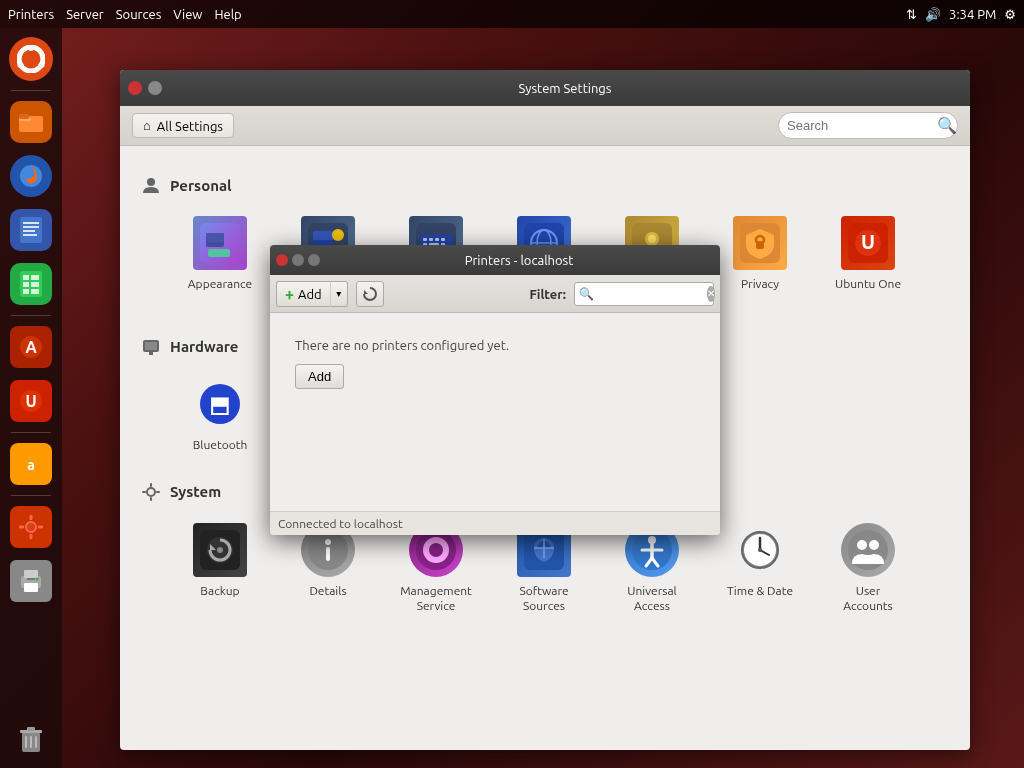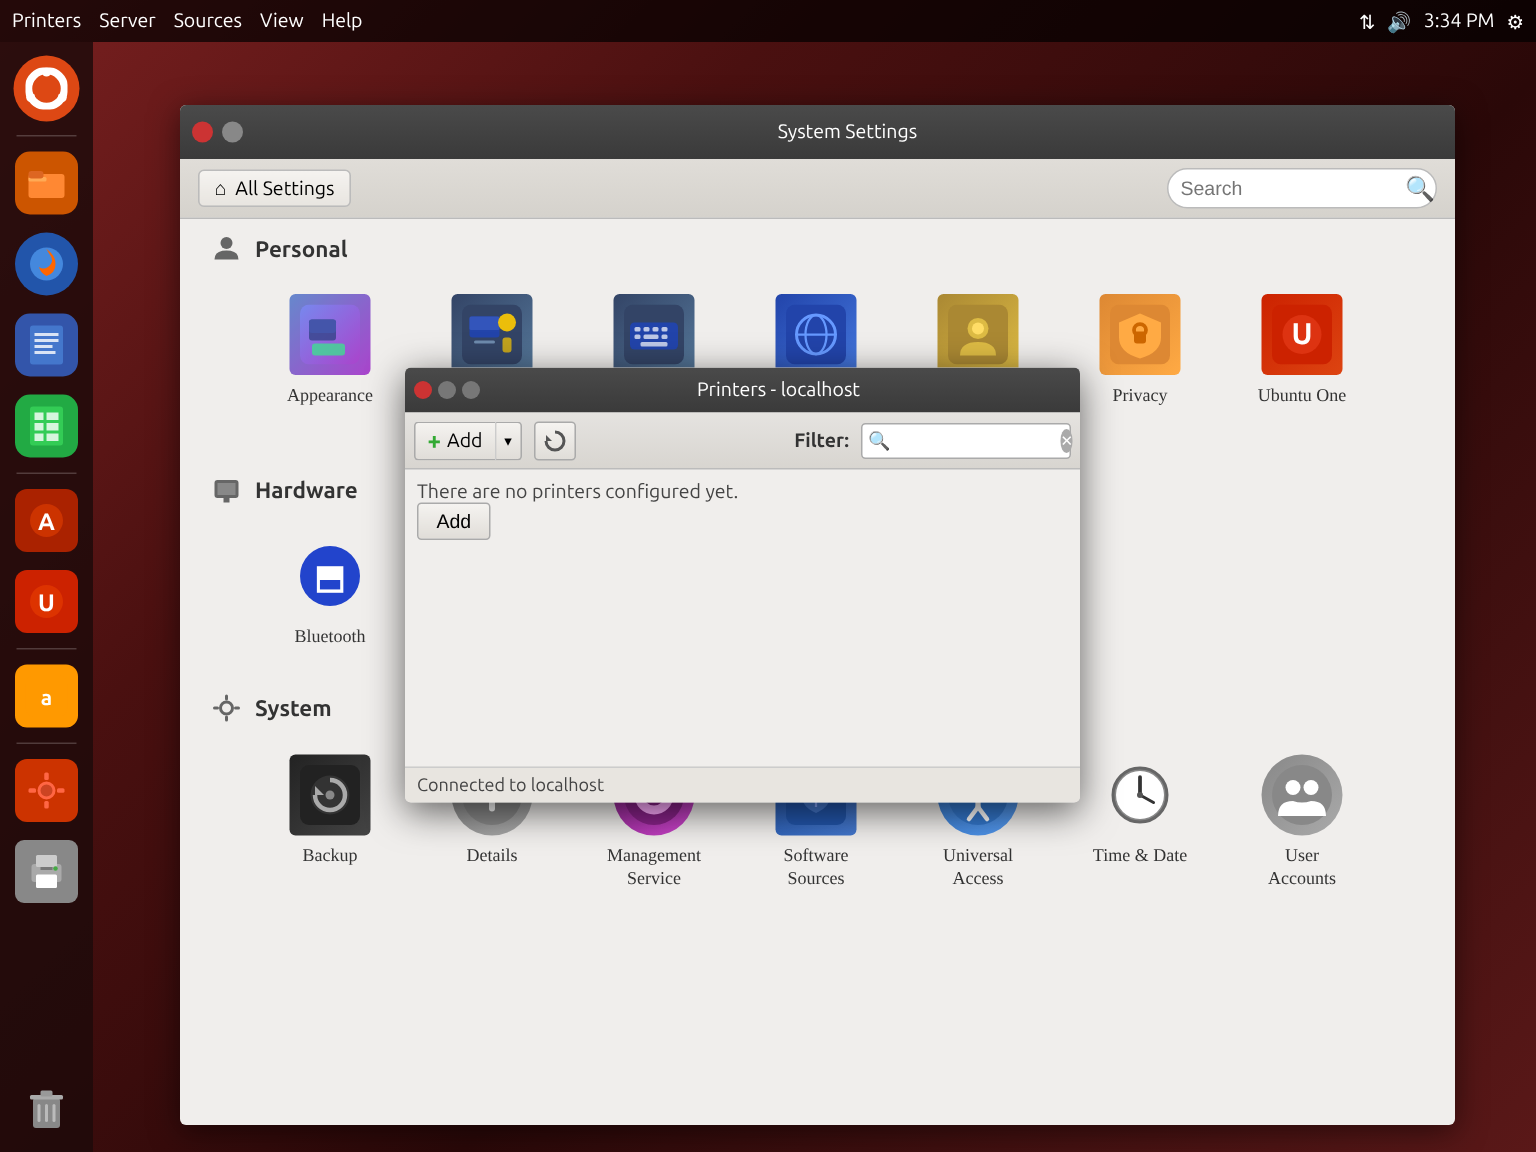--- a/index.html
+++ b/index.html
@@ -145,21 +145,21 @@
     }
     .search-box input {
       border: none;
       outline: none;
       width: 150px;
       font-size: 13px;
       background: transparent;
     }
 
     .win-content {
-      padding: 8px 20px;
+      padding: 28px 20px;
       overflow-y: auto;
       height: calc(100% - 76px);
     }
 
     .section-header {
       display: flex;
       align-items: center;
       gap: 8px;
       margin-bottom: 12px;
     }
@@ -201,21 +201,20 @@
       margin-bottom: 6px;
       display: flex;
       align-items: center;
       justify-content: center;
       font-size: 36px;
     }
     .settings-item .slabel {
       font-size: 12px;
       color: #333;
       line-height: 1.3;
-      font-family: Liberation Serif, serif;
     }
 
     
     .icon-appearance { background: linear-gradient(135deg, #6688cc, #aa44cc); border-radius: 4px; }
     .icon-brightness { background: linear-gradient(135deg, #334466, #557799); border-radius: 4px; }
     .icon-keyboard { background: linear-gradient(135deg, #334466, #557799); border-radius: 4px; }
     .icon-language { background: linear-gradient(135deg, #2244aa, #4477dd); border-radius: 4px; }
     .icon-online { background: linear-gradient(135deg, #aa8833, #ddbb44); border-radius: 4px; }
     .icon-privacy { background: linear-gradient(135deg, #dd8833, #ffaa44); border-radius: 4px; }
     .icon-ubuntuone { background: linear-gradient(135deg, #cc2200, #dd4411); border-radius: 4px; }
@@ -343,25 +342,26 @@
       border-radius: 50%;
       display: flex;
       align-items: center;
       justify-content: center;
       font-size: 10px;
       color: white;
       cursor: pointer;
     }
 
     .dialog-body {
-      padding: 8px;
+      padding: 25px;
       flex: 1;
       display: flex;
       flex-direction: column;
       align-items: flex-start;
+      gap: 12px;
       height: calc(100% - 98px);
     }
     .no-printers-msg {
       font-size: 13px;
       color: #444;
     }
     .add-inline-btn {
       background: linear-gradient(to bottom, #f5f3f0, #e0ddd8);
       border: 1px solid #aaa;
       border-radius: 3px;

